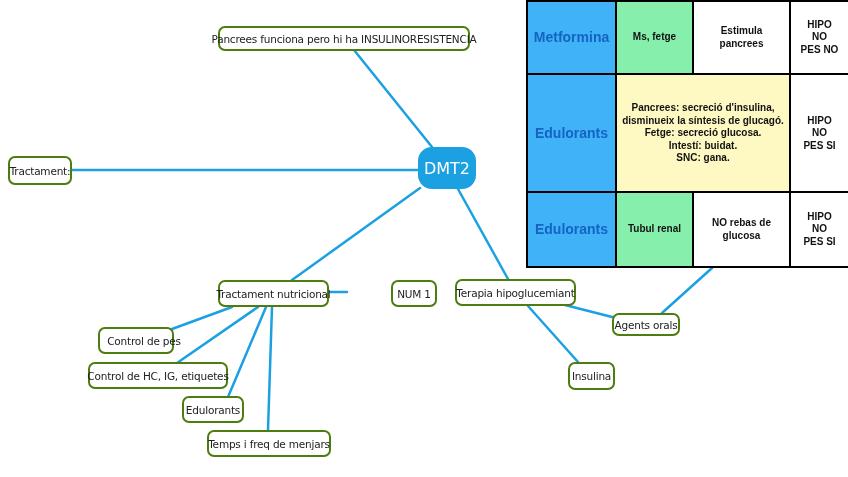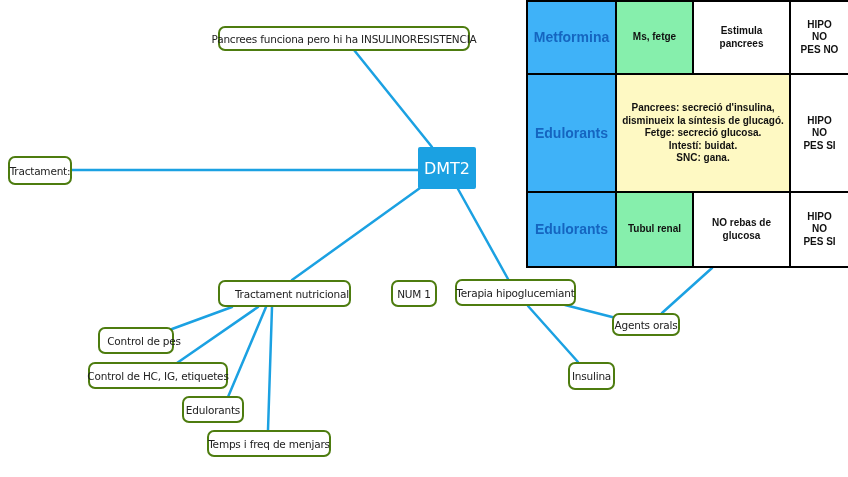--- a/index.html
+++ b/index.html
@@ -1,19 +1,19 @@
 <!DOCTYPE html>
 <html><head>
 <meta charset="utf-8">
 <style>
   html, body { margin:0; padding:0; }
   body { width:848px; height:477px; position:relative; background:#ffffff; overflow:hidden; font-family:"DejaVu Sans", sans-serif; }
   #links { position:absolute; left:0; top:0; width:848px; height:477px; }
   .node { position:absolute; box-sizing:border-box; border:2px solid #4d7c0f; border-radius:7px; background:#fff; color:#222; font-family:"DejaVu Sans", sans-serif; font-size:10.5px; display:flex; align-items:center; justify-content:center; white-space:nowrap; letter-spacing:-0.2px; }
-  .node.central { background:#1ba1e2; border-color:#1ba1e2; color:#fff; font-size:16px; border-radius:2px; letter-spacing:0; }
+  .node.central { background:#1ba1e2; border-color:#1ba1e2; color:#fff; font-size:16px; border-radius:14px; letter-spacing:0; }
   table.drugs { position:absolute; left:526px; top:0; width:322px; height:268px; border-collapse:collapse; font-family:"Liberation Sans", sans-serif; font-weight:bold; font-size:10px; table-layout:fixed; }
   table.drugs td { border:2px solid #000; text-align:center; vertical-align:middle; padding:0 2px; line-height:12.5px; color:#111; }
   td.name { background:#3fb2f8; color:#1565c0 !important; font-size:14px; }
   td.blue { background:#86efac; }
   td.light { background:#fef9c3; }
   td.white { background:#ffffff; }
   .br { display:block; }
 </style>
 </head>
 <body>
@@ -40,21 +40,21 @@
 </div>
 
 <div class="node" style="left:8px; top:156px; width:64px; height:29px;">
   <span>Tractament:</span>
 </div>
 
 <div class="node central" style="left:418px; top:147px; width:58px; height:42px;">
   <span>DMT2</span>
 </div>
 
-<div class="node" style="left:218px; top:280px; width:133px; height:27px;justify-content:flex-end;">
+<div class="node" style="left:218px; top:280px; width:111px; height:27px;">
   <span>Tractament nutricional</span>
 </div>
 
 <div class="node" style="left:347px; top:280px; width:46px; height:27px;margin-left:44px;">
   <span>NUM 1</span>
 </div>
 
 <div class="node" style="left:98px; top:327px; width:76px; height:27px;padding-left:16px;">
   <span>Control de pes</span>
 </div>

